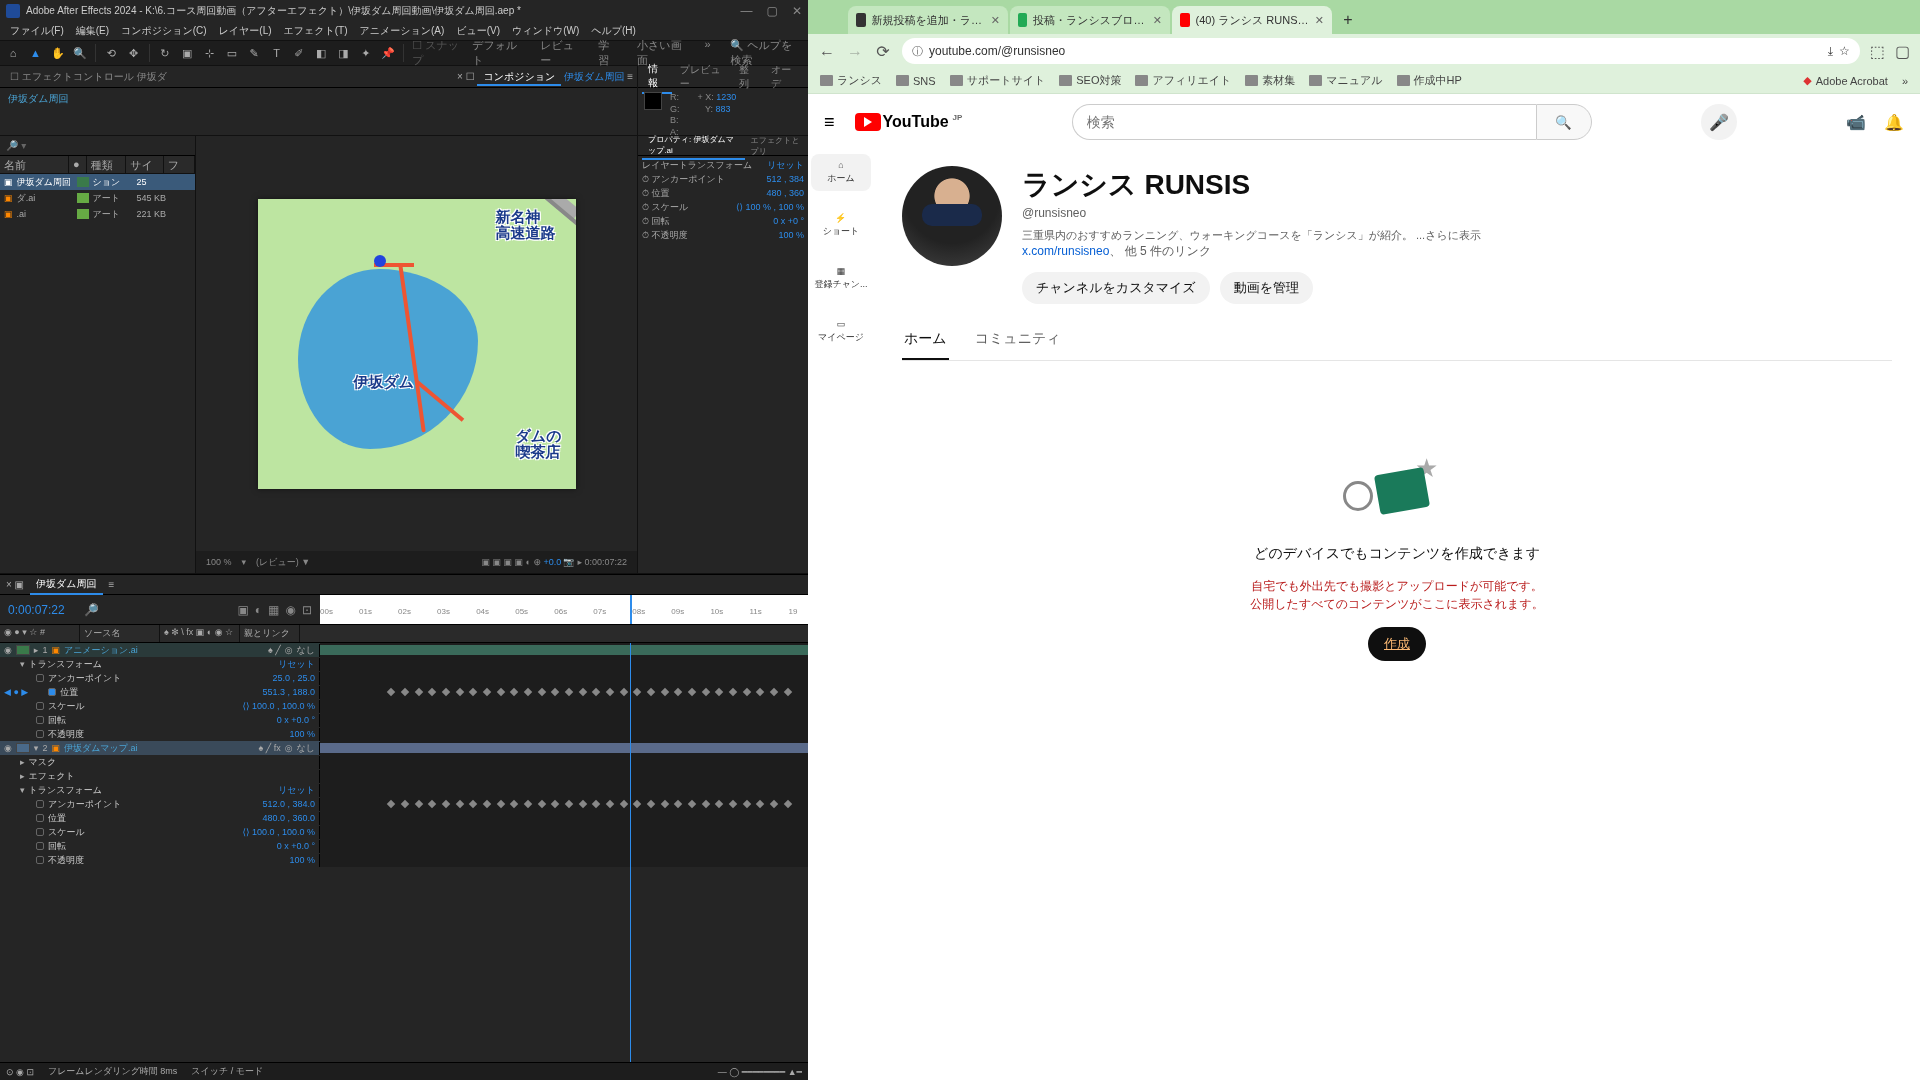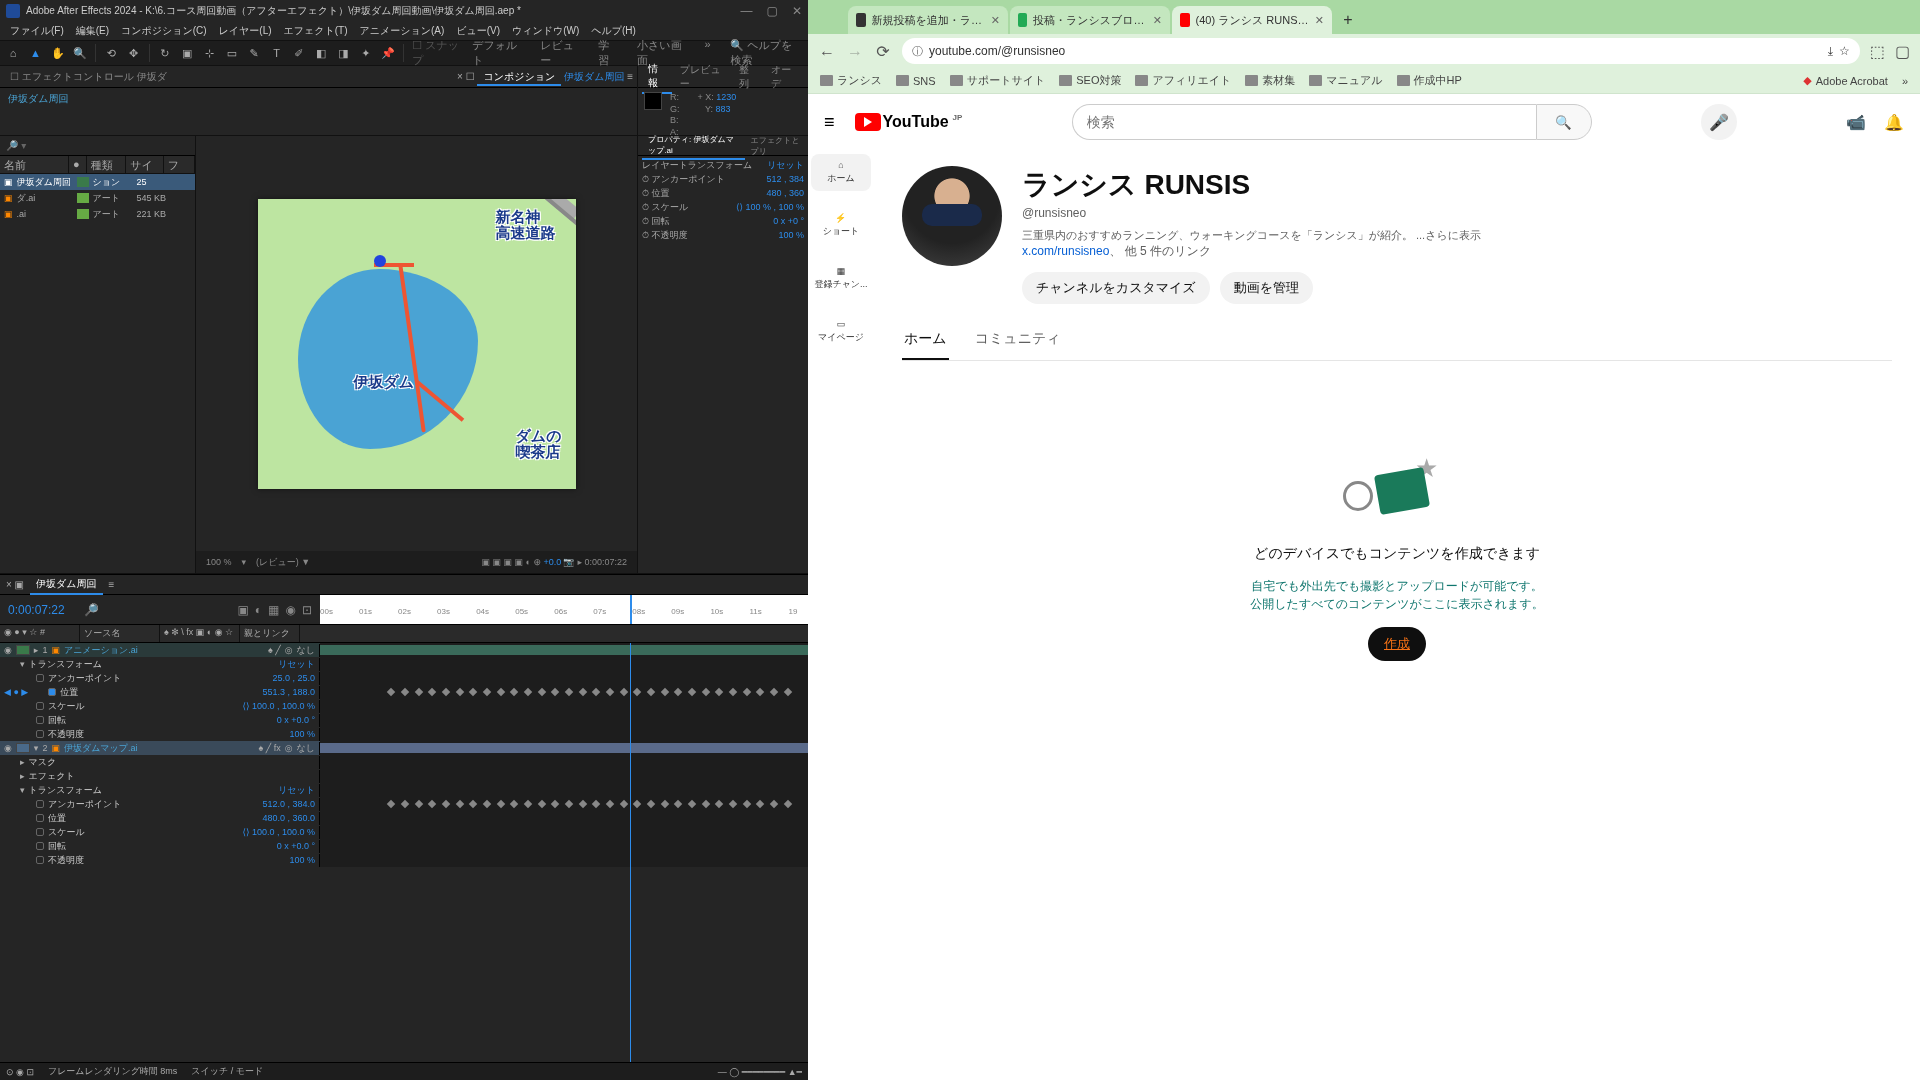--- a/index.html
+++ b/index.html
@@ -143,22 +143,22 @@
 .chan-btn { height: 32px; padding: 0 14px; border-radius: 16px; background: #f2f2f2; border: none; font-size: 13px; color: #0f0f0f; }
 .chan-tabs { display: flex; gap: 24px; border-bottom: 1px solid #e5e5e5; font-size: 14px; }
 .chan-tab { padding: 10px 2px; color: #606060; font-weight: 500; }
 .chan-tab.active { color: #0f0f0f; border-bottom: 2px solid #0f0f0f; }
 .empty { display: flex; flex-direction: column; align-items: center; padding-top: 90px; gap: 14px; text-align: center; }
 .empty .illus { width: 120px; height: 80px; position: relative; }
 .empty .illus .clap { width: 50px; height: 40px; background: #1a7a5a; position: absolute; left: 40px; top: 20px; border-radius: 4px; transform: rotate(-10deg); }
 .empty .illus .star { position: absolute; left: 78px; top: 2px; color: #aaa; font-size: 26px; }
 .empty .illus .mag { position: absolute; left: 6px; top: 30px; width: 30px; height: 30px; border: 3px solid #888; border-radius: 50%; }
 .empty h3 { font-size: 14px; font-weight: 400; color: #0f0f0f; }
-.empty p { font-size: 12px; color: #0f766e; max-width: 300px; line-height: 1.5; }
-.empty .create { height: 34px; padding: 0 16px; border-radius: 17px; background: #0f0f0f; color: #f97316; border: none; font-size: 13px; text-decoration: underline; }
+.empty p { font-size: 12px; color: #b91c1c; max-width: 300px; line-height: 1.5; }
+.empty .create { height: 34px; padding: 0 16px; border-radius: 17px; background: #0f0f0f; color: #fdba74; border: none; font-size: 13px; text-decoration: underline; }
 </style>
 </head>
 <body>
 
 <div class="left-app">
   <div class="ae-title">
     <span class="ae-icon"></span>
     <span>Adobe After Effects 2024 - K:\6.コース周回動画（アフターエフェクト）\伊坂ダム周回動画\伊坂ダム周回.aep *</span>
     <div class="ae-win-btns">
       <span>—</span>

